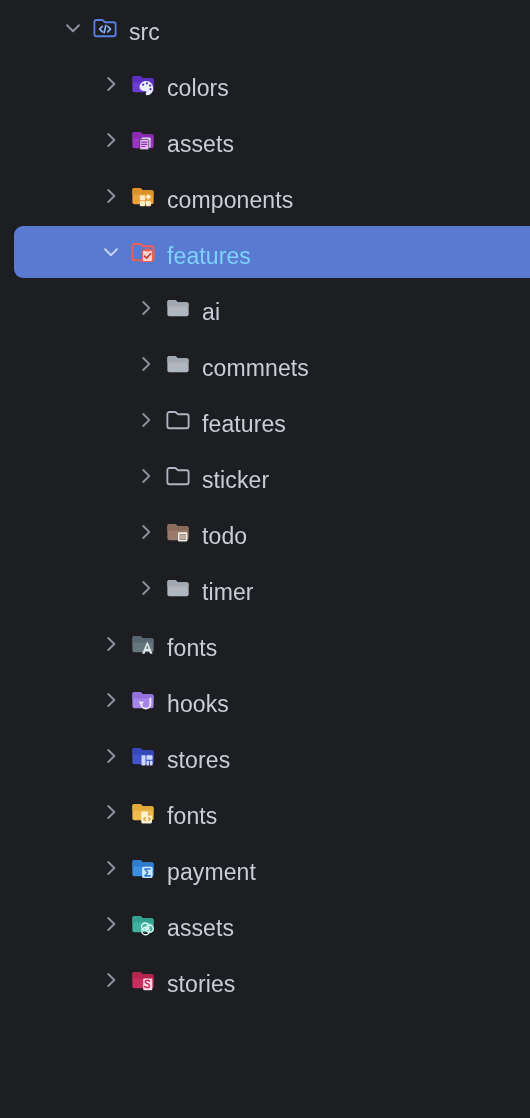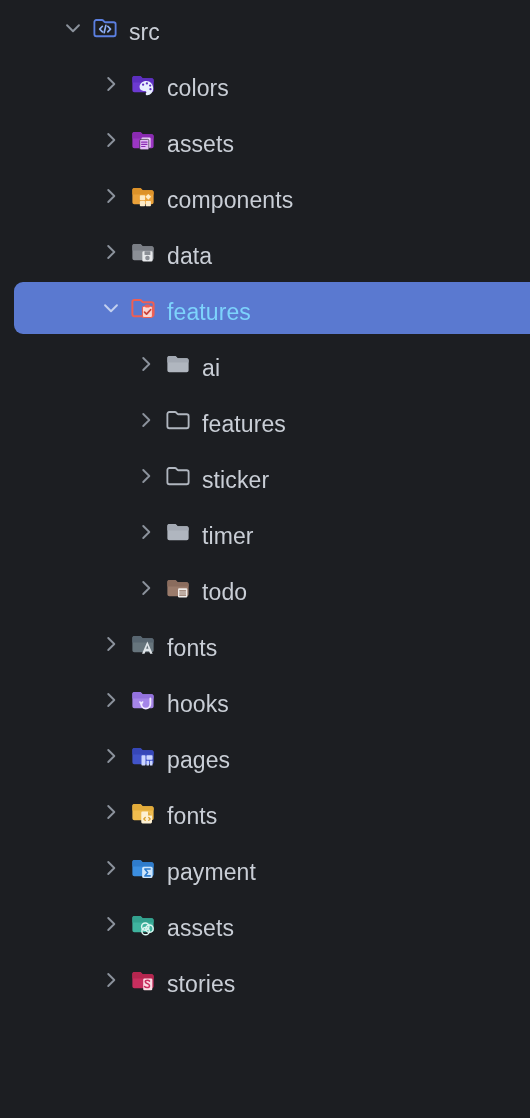--- a/index.html
+++ b/index.html
@@ -160,38 +160,20 @@
           <path d="M2.2 6.4c0-1 .8-1.8 1.8-1.8h5.1c.5 0 1 .2 1.3.6l1.1 1.2c.2.2.5.3.8.3h7.7c1 0 1.8.8 1.8 1.8v9.3c0 1-.8 1.8-1.8 1.8H4c-1 0-1.8-.8-1.8-1.8V6.4z" fill="#eba23a"></path>
           <path d="M2.2 6.4c0-1 .8-1.8 1.8-1.8h5.1c.5 0 1 .2 1.3.6l1.1 1.2c.2.2.5.3.8.3h7.7c1 0 1.8.8 1.8 1.8v2H2.2V6.4z" fill="#dd9229"></path>
           <rect x="9.1" y="11.2" width="4.8" height="4.8" rx="0.7" fill="#fdebc8"></rect>
           <rect x="9.1" y="16.6" width="4.8" height="4.8" rx="0.7" fill="#fdebc8"></rect>
           <rect x="14.5" y="16.6" width="4.8" height="4.8" rx="0.7" fill="#fdebc8"></rect>
           <path d="M16.9 10.2l2.6 2.6-2.6 2.6-2.6-2.6z" fill="#fdebc8"></path>
         </svg>
       </span>
       <span class="label">components</span>
     </div>
-    <div class="row lvl1" aria-expanded="false" aria-selected="false">
-      <span class="indent"></span>
-      <span class="chev">
-        <svg viewBox="0 0 24 24" xmlns="http://www.w3.org/2000/svg">
-          <path d="M9 5.5 L15.6 12 L9 18.5" fill="none" stroke="currentColor" stroke-width="2.1" stroke-linecap="round" stroke-linejoin="round"></path>
-        </svg>
-      </span>
-      <span class="icon">
-        <svg viewBox="0 0 24 24" xmlns="http://www.w3.org/2000/svg">
-          <path d="M2.2 6.4c0-1 .8-1.8 1.8-1.8h5.1c.5 0 1 .2 1.3.6l1.1 1.2c.2.2.5.3.8.3h7.7c1 0 1.8.8 1.8 1.8v9.3c0 1-.8 1.8-1.8 1.8H4c-1 0-1.8-.8-1.8-1.8V6.4z" fill="#8b8f96"></path>
-          <path d="M2.2 6.4c0-1 .8-1.8 1.8-1.8h5.1c.5 0 1 .2 1.3.6l1.1 1.2c.2.2.5.3.8.3h7.7c1 0 1.8.8 1.8 1.8v2H2.2V6.4z" fill="#7a7e85"></path>
-          <rect x="11.4" y="11.4" width="9.4" height="9.4" rx="1.2" fill="#e7e9ec"></rect>
-          <rect x="13.4" y="11.4" width="5.4" height="3.3" rx="0.5" fill="#8b8f96"></rect>
-          <circle cx="16.1" cy="17.5" r="2.1" fill="#8b8f96"></circle>
-        </svg>
-      </span>
-      <span class="label">data</span>
-    </div>
     <div class="row lvl1 selected" aria-expanded="true" aria-selected="true">
       <span class="indent"></span>
       <span class="chev">
         <svg viewBox="0 0 24 24" xmlns="http://www.w3.org/2000/svg">
           <path d="M5.5 9 L12 15.6 L18.5 9" fill="none" stroke="currentColor" stroke-width="2.1" stroke-linecap="round" stroke-linejoin="round"></path>
         </svg>
       </span>
       <span class="icon">
         <svg viewBox="0 0 24 24" xmlns="http://www.w3.org/2000/svg">
           <path d="M2.2 6.4c0-1 .8-1.8 1.8-1.8h5.1c.5 0 1 .2 1.3.6l1.1 1.2c.2.2.5.3.8.3h7.7c1 0 1.8.8 1.8 1.8v9.3c0 1-.8 1.8-1.8 1.8H4c-1 0-1.8-.8-1.8-1.8V6.4z" fill="none" stroke="#ef5f52" stroke-width="1.8"></path>
@@ -219,73 +201,88 @@
     </div>
     <div class="row lvl2" aria-expanded="false" aria-selected="false">
       <span class="indent"></span>
       <span class="chev">
         <svg viewBox="0 0 24 24" xmlns="http://www.w3.org/2000/svg">
           <path d="M9 5.5 L15.6 12 L9 18.5" fill="none" stroke="currentColor" stroke-width="2.1" stroke-linecap="round" stroke-linejoin="round"></path>
         </svg>
       </span>
       <span class="icon">
         <svg viewBox="0 0 24 24" xmlns="http://www.w3.org/2000/svg">
-          <path d="M2.2 6.4c0-1 .8-1.8 1.8-1.8h5.1c.5 0 1 .2 1.3.6l1.1 1.2c.2.2.5.3.8.3h7.7c1 0 1.8.8 1.8 1.8v9.3c0 1-.8 1.8-1.8 1.8H4c-1 0-1.8-.8-1.8-1.8V6.4z" fill="none" stroke="#b0b6bf" stroke-width="1.7"></path>
-        </svg>
-      </span>
-      <span class="label">features</span>
-    </div>
-    <div class="row lvl2" aria-expanded="false" aria-selected="false">
-      <span class="indent"></span>
-      <span class="chev">
-        <svg viewBox="0 0 24 24" xmlns="http://www.w3.org/2000/svg">
-          <path d="M9 5.5 L15.6 12 L9 18.5" fill="none" stroke="currentColor" stroke-width="2.1" stroke-linecap="round" stroke-linejoin="round"></path>
-        </svg>
-      </span>
-      <span class="icon">
-        <svg viewBox="0 0 24 24" xmlns="http://www.w3.org/2000/svg">
-          <path d="M2.2 6.4c0-1 .8-1.8 1.8-1.8h5.1c.5 0 1 .2 1.3.6l1.1 1.2c.2.2.5.3.8.3h7.7c1 0 1.8.8 1.8 1.8v9.3c0 1-.8 1.8-1.8 1.8H4c-1 0-1.8-.8-1.8-1.8V6.4z" fill="none" stroke="#b0b6bf" stroke-width="1.7"></path>
-        </svg>
-      </span>
-      <span class="label">sticker</span>
-    </div>
-    <div class="row lvl2" aria-expanded="false" aria-selected="false">
-      <span class="indent"></span>
-      <span class="chev">
-        <svg viewBox="0 0 24 24" xmlns="http://www.w3.org/2000/svg">
-          <path d="M9 5.5 L15.6 12 L9 18.5" fill="none" stroke="currentColor" stroke-width="2.1" stroke-linecap="round" stroke-linejoin="round"></path>
-        </svg>
-      </span>
-      <span class="icon">
-        <svg viewBox="0 0 24 24" xmlns="http://www.w3.org/2000/svg">
           <path d="M2.2 6.4c0-1 .8-1.8 1.8-1.8h5.1c.5 0 1 .2 1.3.6l1.1 1.2c.2.2.5.3.8.3h7.7c1 0 1.8.8 1.8 1.8v9.3c0 1-.8 1.8-1.8 1.8H4c-1 0-1.8-.8-1.8-1.8V6.4z" fill="#b0b6bf"></path>
           <path d="M2.2 6.4c0-1 .8-1.8 1.8-1.8h5.1c.5 0 1 .2 1.3.6l1.1 1.2c.2.2.5.3.8.3h7.7c1 0 1.8.8 1.8 1.8v2H2.2V6.4z" fill="#a3a9b3"></path>
         </svg>
       </span>
-      <span class="label">timer</span>
+      <span class="label">commnets</span>
+    </div>
+    <div class="row lvl2" aria-expanded="false" aria-selected="false">
+      <span class="indent"></span>
+      <span class="chev">
+        <svg viewBox="0 0 24 24" xmlns="http://www.w3.org/2000/svg">
+          <path d="M9 5.5 L15.6 12 L9 18.5" fill="none" stroke="currentColor" stroke-width="2.1" stroke-linecap="round" stroke-linejoin="round"></path>
+        </svg>
+      </span>
+      <span class="icon">
+        <svg viewBox="0 0 24 24" xmlns="http://www.w3.org/2000/svg">
+          <path d="M2.2 6.4c0-1 .8-1.8 1.8-1.8h5.1c.5 0 1 .2 1.3.6l1.1 1.2c.2.2.5.3.8.3h7.7c1 0 1.8.8 1.8 1.8v9.3c0 1-.8 1.8-1.8 1.8H4c-1 0-1.8-.8-1.8-1.8V6.4z" fill="none" stroke="#b0b6bf" stroke-width="1.7"></path>
+        </svg>
+      </span>
+      <span class="label">features</span>
+    </div>
+    <div class="row lvl2" aria-expanded="false" aria-selected="false">
+      <span class="indent"></span>
+      <span class="chev">
+        <svg viewBox="0 0 24 24" xmlns="http://www.w3.org/2000/svg">
+          <path d="M9 5.5 L15.6 12 L9 18.5" fill="none" stroke="currentColor" stroke-width="2.1" stroke-linecap="round" stroke-linejoin="round"></path>
+        </svg>
+      </span>
+      <span class="icon">
+        <svg viewBox="0 0 24 24" xmlns="http://www.w3.org/2000/svg">
+          <path d="M2.2 6.4c0-1 .8-1.8 1.8-1.8h5.1c.5 0 1 .2 1.3.6l1.1 1.2c.2.2.5.3.8.3h7.7c1 0 1.8.8 1.8 1.8v9.3c0 1-.8 1.8-1.8 1.8H4c-1 0-1.8-.8-1.8-1.8V6.4z" fill="none" stroke="#b0b6bf" stroke-width="1.7"></path>
+        </svg>
+      </span>
+      <span class="label">sticker</span>
     </div>
     <div class="row lvl2" aria-expanded="false" aria-selected="false">
       <span class="indent"></span>
       <span class="chev">
         <svg viewBox="0 0 24 24" xmlns="http://www.w3.org/2000/svg">
           <path d="M9 5.5 L15.6 12 L9 18.5" fill="none" stroke="currentColor" stroke-width="2.1" stroke-linecap="round" stroke-linejoin="round"></path>
         </svg>
       </span>
       <span class="icon">
         <svg viewBox="0 0 24 24" xmlns="http://www.w3.org/2000/svg">
           <path d="M2.2 6.4c0-1 .8-1.8 1.8-1.8h5.1c.5 0 1 .2 1.3.6l1.1 1.2c.2.2.5.3.8.3h7.7c1 0 1.8.8 1.8 1.8v9.3c0 1-.8 1.8-1.8 1.8H4c-1 0-1.8-.8-1.8-1.8V6.4z" fill="#9a7b6b"></path>
           <path d="M2.2 6.4c0-1 .8-1.8 1.8-1.8h5.1c.5 0 1 .2 1.3.6l1.1 1.2c.2.2.5.3.8.3h7.7c1 0 1.8.8 1.8 1.8v2H2.2V6.4z" fill="#8a6c5d"></path>
           <rect x="12.0" y="12.2" width="8.6" height="8.6" rx="1.1" fill="#f0ece9"></rect>
           <g stroke="#8a6c5d" stroke-width="1.05" stroke-linecap="round">
             <path d="M13.6 14.6h5.4M13.6 16.6h5.4M13.6 18.6h5.4"></path>
           </g>
         </svg>
       </span>
       <span class="label">todo</span>
     </div>
+    <div class="row lvl2" aria-expanded="false" aria-selected="false">
+      <span class="indent"></span>
+      <span class="chev">
+        <svg viewBox="0 0 24 24" xmlns="http://www.w3.org/2000/svg">
+          <path d="M9 5.5 L15.6 12 L9 18.5" fill="none" stroke="currentColor" stroke-width="2.1" stroke-linecap="round" stroke-linejoin="round"></path>
+        </svg>
+      </span>
+      <span class="icon">
+        <svg viewBox="0 0 24 24" xmlns="http://www.w3.org/2000/svg">
+          <path d="M2.2 6.4c0-1 .8-1.8 1.8-1.8h5.1c.5 0 1 .2 1.3.6l1.1 1.2c.2.2.5.3.8.3h7.7c1 0 1.8.8 1.8 1.8v9.3c0 1-.8 1.8-1.8 1.8H4c-1 0-1.8-.8-1.8-1.8V6.4z" fill="#b0b6bf"></path>
+          <path d="M2.2 6.4c0-1 .8-1.8 1.8-1.8h5.1c.5 0 1 .2 1.3.6l1.1 1.2c.2.2.5.3.8.3h7.7c1 0 1.8.8 1.8 1.8v2H2.2V6.4z" fill="#a3a9b3"></path>
+        </svg>
+      </span>
+      <span class="label">timer</span>
+    </div>
     <div class="row lvl1" aria-expanded="false" aria-selected="false">
       <span class="indent"></span>
       <span class="chev">
         <svg viewBox="0 0 24 24" xmlns="http://www.w3.org/2000/svg">
           <path d="M9 5.5 L15.6 12 L9 18.5" fill="none" stroke="currentColor" stroke-width="2.1" stroke-linecap="round" stroke-linejoin="round"></path>
         </svg>
       </span>
       <span class="icon">
         <svg viewBox="0 0 24 24" xmlns="http://www.w3.org/2000/svg">
           <path d="M2.2 6.4c0-1 .8-1.8 1.8-1.8h5.1c.5 0 1 .2 1.3.6l1.1 1.2c.2.2.5.3.8.3h7.7c1 0 1.8.8 1.8 1.8v9.3c0 1-.8 1.8-1.8 1.8H4c-1 0-1.8-.8-1.8-1.8V6.4z" fill="#67757d"></path>
@@ -322,21 +319,21 @@
       <span class="icon">
         <svg viewBox="0 0 24 24" xmlns="http://www.w3.org/2000/svg">
           <path d="M2.2 6.4c0-1 .8-1.8 1.8-1.8h5.1c.5 0 1 .2 1.3.6l1.1 1.2c.2.2.5.3.8.3h7.7c1 0 1.8.8 1.8 1.8v9.3c0 1-.8 1.8-1.8 1.8H4c-1 0-1.8-.8-1.8-1.8V6.4z" fill="#4154c9"></path>
           <path d="M2.2 6.4c0-1 .8-1.8 1.8-1.8h5.1c.5 0 1 .2 1.3.6l1.1 1.2c.2.2.5.3.8.3h7.7c1 0 1.8.8 1.8 1.8v2H2.2V6.4z" fill="#3647b8"></path>
           <rect x="10.6" y="11.2" width="3.7" height="9.6" rx="0.7" fill="#ccd6ff"></rect>
           <rect x="15.2" y="11.2" width="5.6" height="4.2" rx="0.7" fill="#ccd6ff"></rect>
           <rect x="15.2" y="16.4" width="2.4" height="4.4" rx="0.6" fill="#ccd6ff"></rect>
           <rect x="18.4" y="16.4" width="2.4" height="4.4" rx="0.6" fill="#ccd6ff"></rect>
         </svg>
       </span>
-      <span class="label">pages</span>
+      <span class="label">stores</span>
     </div>
     <div class="row lvl1" aria-expanded="false" aria-selected="false">
       <span class="indent"></span>
       <span class="chev">
         <svg viewBox="0 0 24 24" xmlns="http://www.w3.org/2000/svg">
           <path d="M9 5.5 L15.6 12 L9 18.5" fill="none" stroke="currentColor" stroke-width="2.1" stroke-linecap="round" stroke-linejoin="round"></path>
         </svg>
       </span>
       <span class="icon">
         <svg viewBox="0 0 24 24" xmlns="http://www.w3.org/2000/svg">

